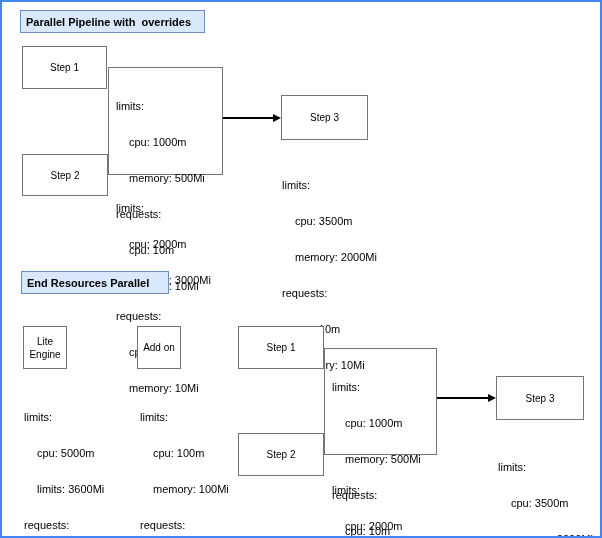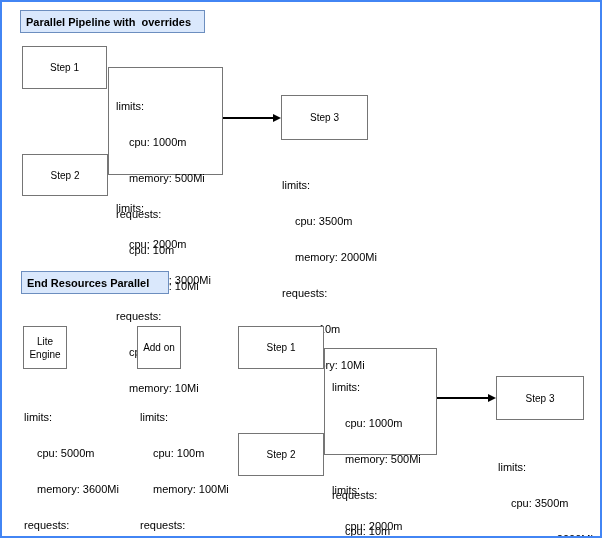--- a/index.html
+++ b/index.html
@@ -134,21 +134,21 @@
 
   <div class="node" style="left:236px; top:324px; width:86px; height:43px">Step 1</div>
 
   <div class="node" style="left:236px; top:431px; width:86px; height:43px">Step 2</div>
 
   <div class="group" style="left:322px; top:346px; width:113px; height:107px"></div>
 
   <div class="res" style="left:22px; top:385px">
     <div class="ln">limits:</div>
     <div class="ln ind">cpu: 5000m</div>
-    <div class="ln ind">memory: 3600Mi</div>
+    <div class="ln ind">limits: 3600Mi</div>
     <div class="ln">requests:</div>
     
     
   </div>
 
   <div class="res" style="left:138px; top:385px">
     <div class="ln">limits:</div>
     <div class="ln ind">cpu: 100m</div>
     <div class="ln ind">memory: 100Mi</div>
     <div class="ln">requests:</div>

